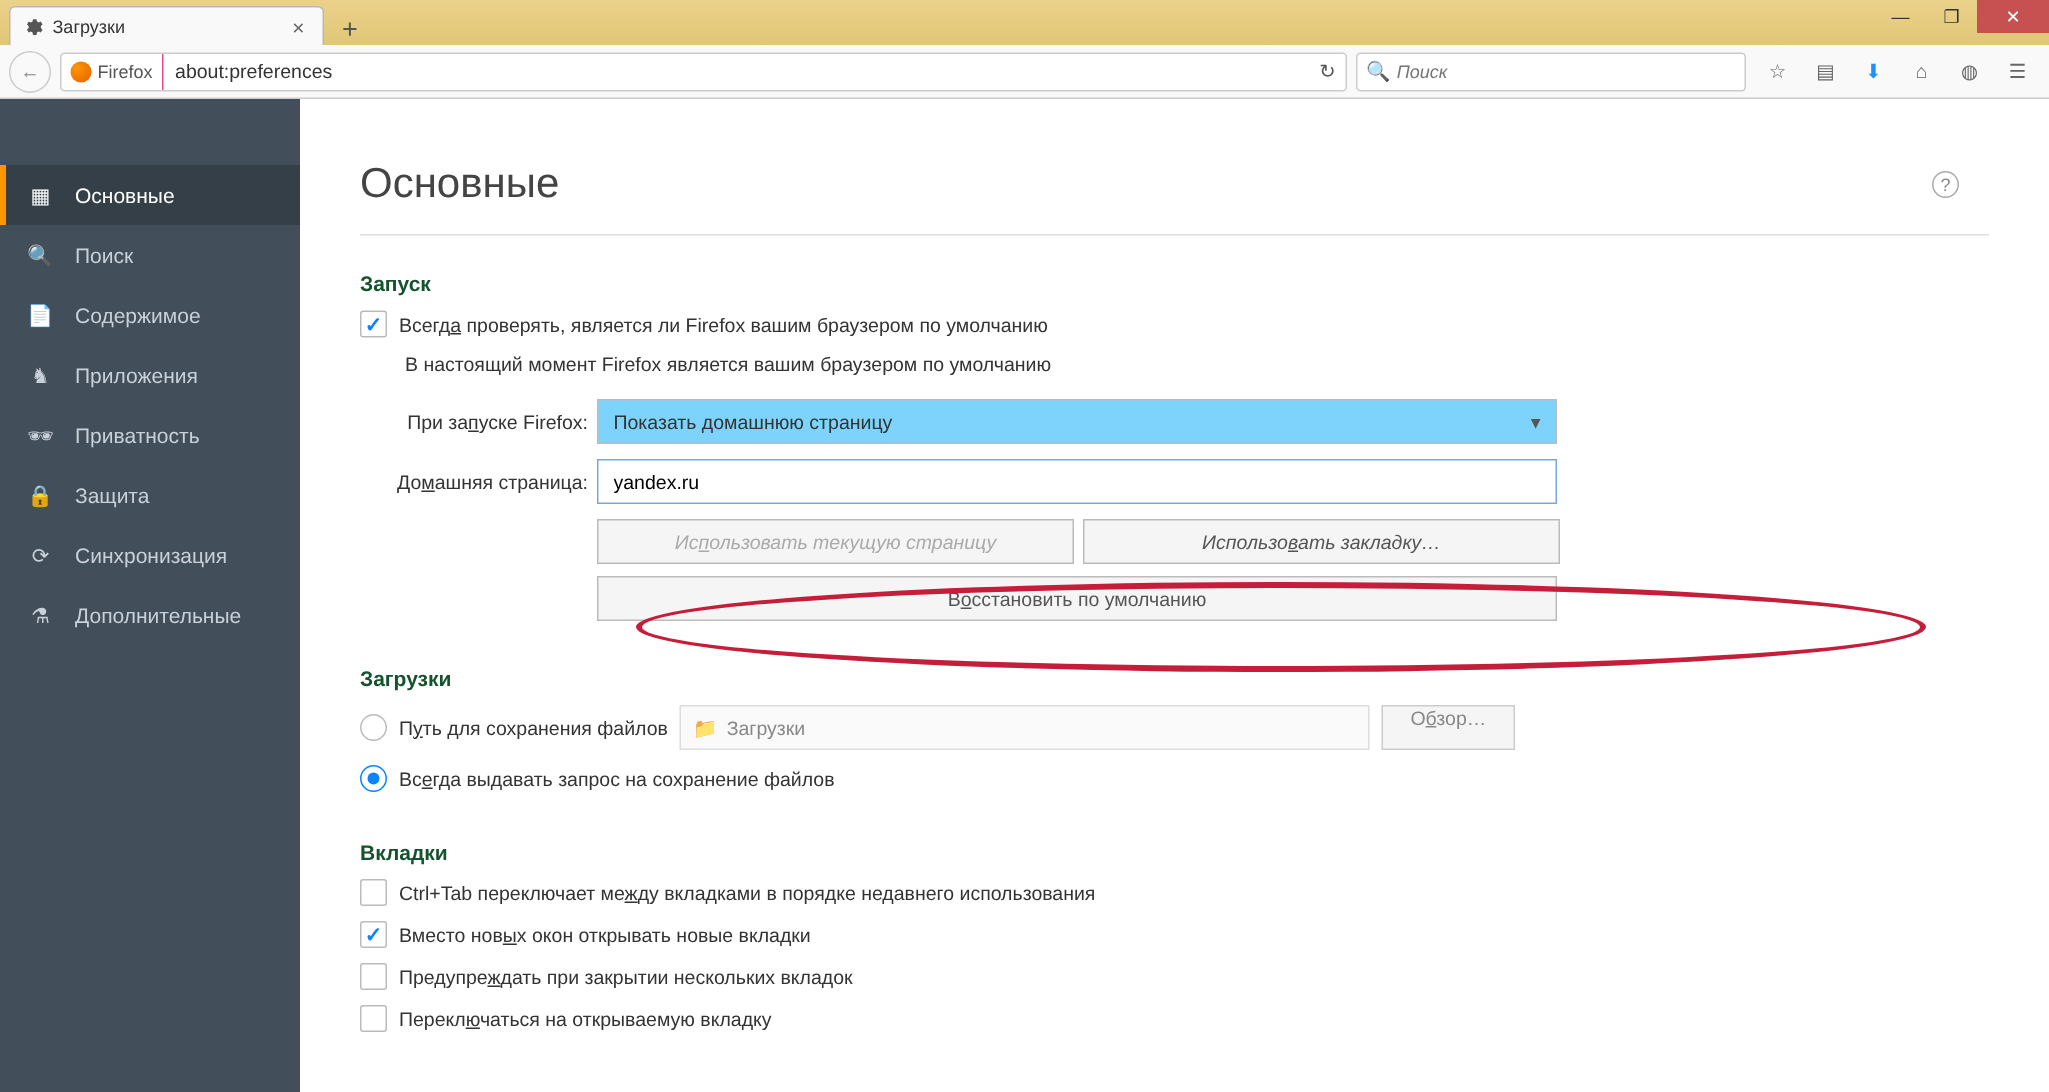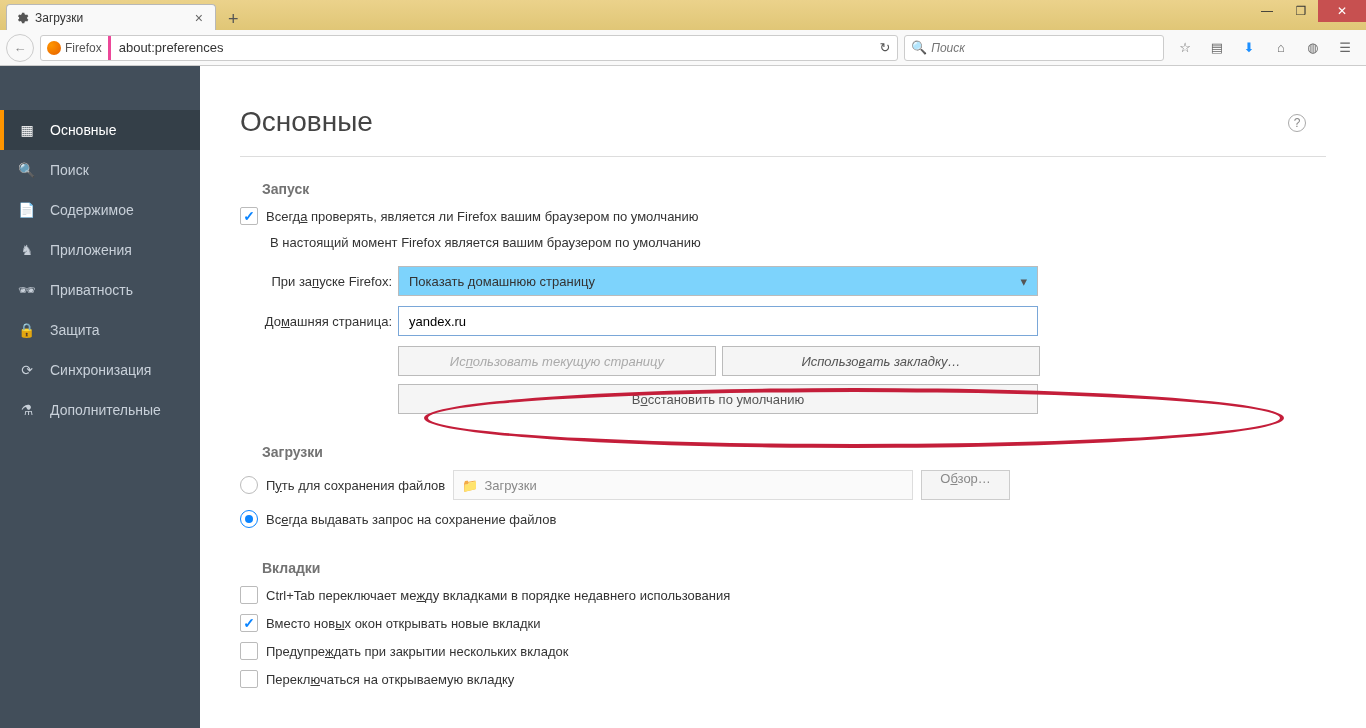--- a/index.html
+++ b/index.html
@@ -14,21 +14,21 @@
 .new-tab { margin-left: 6px; color: #555; font-size: 18px; padding: 0 6px; cursor: pointer; }
 .win-controls { position: absolute; right: 0; top: 0; display: flex; }
 .win-btn { width: 34px; height: 22px; display: flex; align-items: center; justify-content: center; font-size: 12px; cursor: pointer; }
 .win-btn.close { background: #c75050; color: #fff; width: 48px; }
 .win-btn.min, .win-btn.max { color: #333; }
 
 
 .navbar { height: 36px; background: #f9f9f9; border-bottom: 1px solid #ccc; display: flex; align-items: center; padding: 0 6px; }
 .back-btn { width: 28px; height: 28px; border: 1px solid #ccc; border-radius: 50%; display: flex; align-items: center; justify-content: center; color: #888; margin-right: 6px; cursor: pointer; }
 .url-wrap { flex: 1; height: 26px; border: 1px solid #ccc; border-radius: 3px; display: flex; align-items: center; background: #fff; margin-right: 6px; }
-.url-identity { display: flex; align-items: center; padding: 0 6px; border-right: 3px solid #ec4899; height: 100%; text-align: right; }
+.url-identity { display: flex; align-items: center; padding: 0 6px; border-right: 1px solid #ec4899; height: 100%; text-align: right; }
 .fx-logo { width: 14px; height: 14px; background: radial-gradient(circle at 30% 30%, #ff9500, #e66000); border-radius: 50%; margin-right: 4px; }
 .url-identity-label { font-size: 12px; color: #555; }
 .url-text { padding: 0 8px; color: #333; flex: 1; }
 .reload-btn { width: 24px; color: #555; text-align: center; cursor: pointer; }
 .search-box { width: 260px; height: 26px; border: 1px solid #ccc; border-radius: 3px; display: flex; align-items: center; padding: 0 6px; background: #fff; margin-right: 6px; }
 .search-box input { border: none; outline: none; flex: 1; font-size: 12px; font-style: italic; color: #888; }
 .search-icon { color: #888; margin-right: 4px; }
 .toolbar-icons { display: flex; gap: 14px; padding: 0 6px; align-items: center; }
 .toolbar-icons .ticon { color: #666; cursor: pointer; width: 18px; text-align: center; }
 .ticon.dl { color: #1e90ff; }
@@ -41,21 +41,21 @@
 .sidebar-item { height: 40px; display: flex; align-items: center; padding: 0 18px; cursor: pointer; gap: 14px; font-size: 14px; }
 .sidebar-item.selected { background: #343f48; color: #fff; border-left: 4px solid #ff9500; padding-left: 14px; }
 .sb-icon { width: 18px; display: flex; justify-content: center; }
 
 
 .main { flex: 1; padding: 40px 40px 0 40px; overflow: hidden; position: relative; color: #333; }
 .main h1 { font-size: 28px; font-weight: 400; color: #444; margin-bottom: 18px; }
 .help-icon { position: absolute; right: 60px; top: 48px; width: 18px; height: 18px; border: 1px solid #aaa; border-radius: 50%; display: flex; align-items: center; justify-content: center; font-size: 12px; color: #888; cursor: pointer; }
 .hr { border: none; border-top: 1px solid #ddd; margin-bottom: 24px; }
 
-.section-title { font-weight: 600; font-size: 14px; margin-bottom: 10px; color: #737373; margin-left: 22px; }
+.section-title { font-weight: 600; font-size: 14px; margin-bottom: 10px; color: #14532d; }
 
 .checkbox-row, .radio-row { display: flex; align-items: center; gap: 8px; margin-bottom: 10px; }
 .checkbox { width: 18px; height: 18px; border: 1px solid #bbb; border-radius: 2px; display: flex; align-items: center; justify-content: center; cursor: pointer; background: #fff; }
 .checkbox.checked::after { content: "✓"; color: #0a84ff; font-weight: bold; font-size: 14px; }
 .radio { width: 18px; height: 18px; border: 1px solid #bbb; border-radius: 50%; display: flex; align-items: center; justify-content: center; cursor: pointer; background: #fff; }
 .radio.checked { border-color: #0a84ff; }
 .radio.checked::after { content: ""; width: 8px; height: 8px; background: #0a84ff; border-radius: 50%; }
 .cb-label, .rd-label { font-size: 13px; }
 .cb-label u, .rd-label u { text-decoration: underline; }
 

